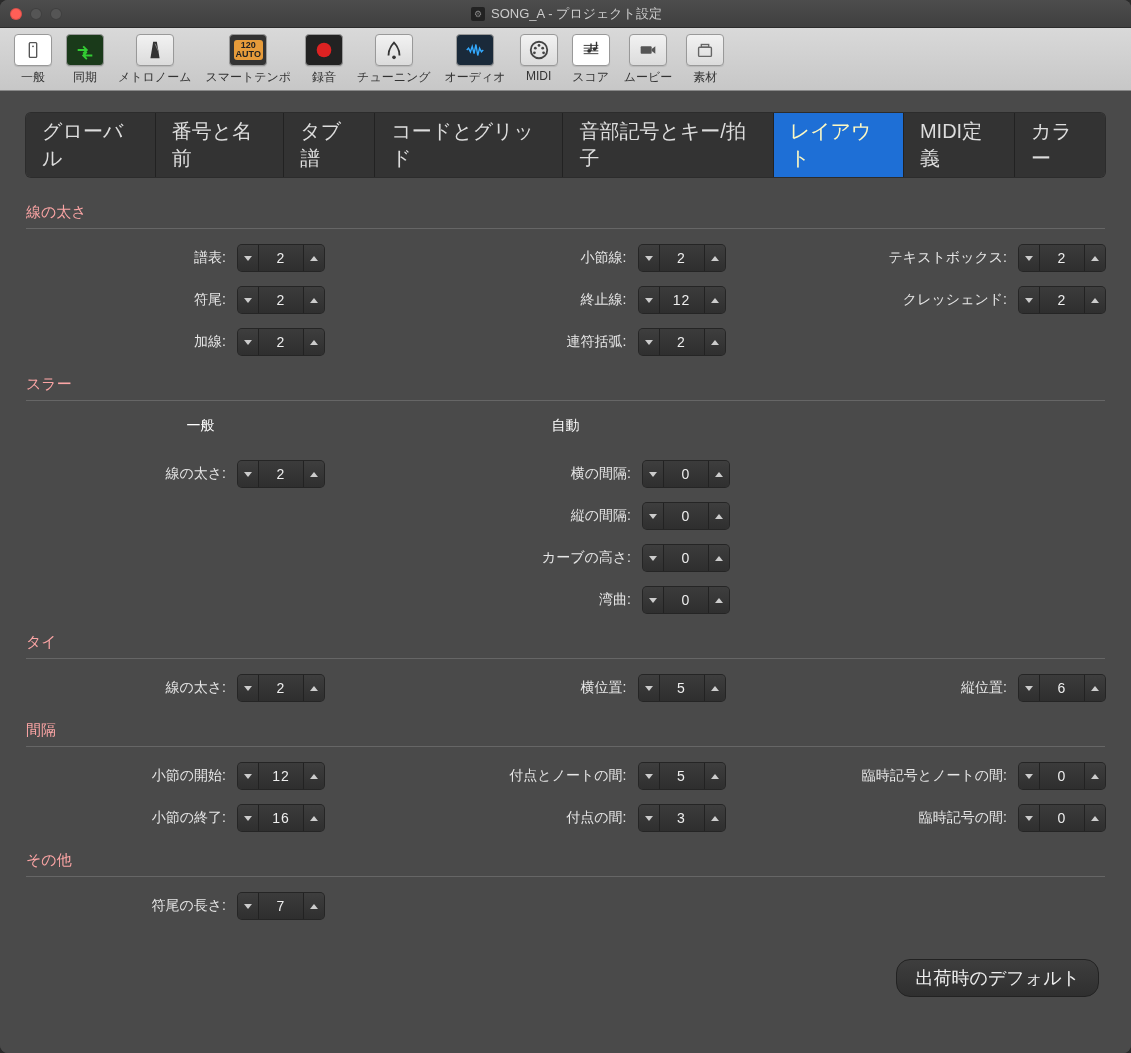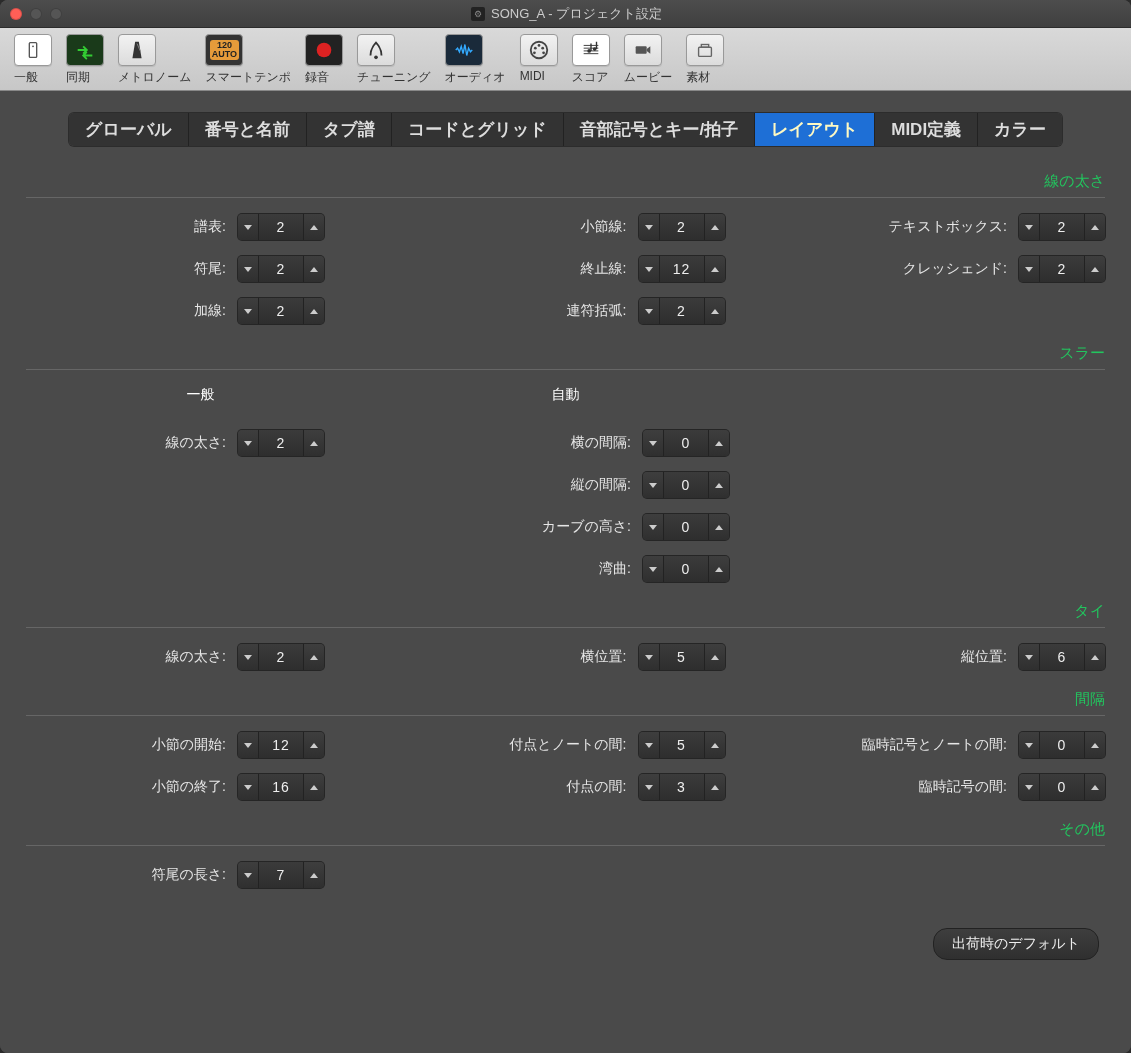--- a/index.html
+++ b/index.html
@@ -6,45 +6,45 @@
     body { background: #2b2b2b; width: 1131px; height: 1053px; overflow: hidden; color: #d0d0d0; font-size: 13px; }
     .window { width: 100%; height: 100%; background: #4a4a4a; border-radius: 8px; overflow: hidden; display: flex; flex-direction: column; }
     .titlebar { height: 28px; background: linear-gradient(#4d4d4d,#3f3f3f); display: flex; align-items: center; padding: 0 10px; border-bottom: 1px solid #2c2c2c;}
     .traffic { display: flex; gap: 8px; }
     .traffic span { width: 12px; height: 12px; border-radius: 50%; display: inline-block; }
     .t-red { background: #ff5f57; box-shadow: inset 0 0 0 1px rgba(0,0,0,.15);}
     .t-dim { background: #555; box-shadow: inset 0 0 0 1px rgba(0,0,0,.25);}
     .title { flex: 1; text-align: center; color: #ccc; font-size: 13px; display:flex; align-items:center; justify-content:center; gap:6px;}
     .title-icon{ width:14px; height:14px; background:#222; border-radius:2px; display:inline-flex; align-items:center; justify-content:center; color:#888; font-size:9px;}
     .toolbar { background: linear-gradient(#d9d9d9,#c7c7c7); padding: 6px 8px 4px; display: flex; gap: 2px; border-bottom:1px solid #888;}
-    .tbtn { display: flex; flex-direction: column; align-items: flex-start; gap: 3px; padding: 0 6px; color: #333; font-size: 12px; cursor: pointer; border-radius:4px; }
+    .tbtn { display: flex; flex-direction: column; align-items: center; gap: 3px; padding: 0 6px; color: #333; font-size: 12px; cursor: pointer; border-radius:4px; }
     .tbtn.selected .tbtn-icon { background: #fff; }
     .tbtn-icon { width: 38px; height: 32px; background: linear-gradient(#f2f2f2,#dcdcdc); border: 1px solid #999; border-radius: 4px; display: flex; align-items: center; justify-content: center; font-size: 18px; box-shadow: 0 1px 1px rgba(0,0,0,.1);}
     .content { flex: 1; background: #4a4a4a; padding: 22px 26px; overflow:auto;}
     .tabs { display: flex; justify-content: center; margin-bottom: 26px; }
     .tabs-inner { display: flex; border-radius: 5px; overflow: hidden; box-shadow: 0 0 0 1px rgba(0,0,0,.4);}
-    .tab { background: #333; color: #ddd; padding: 5px 16px; font-size: 17px; cursor: pointer; border-right:1px solid #222;font-weight:bold;}
+    .tab { background: #333; color: #ddd; padding: 5px 16px; font-size: 20px; cursor: pointer; border-right:1px solid #222;}
     .tab:last-child{border-right:none;}
     .tab.active { background: #1e6fd6; color: #fef9c3; }
-    .section-title { color: #22c55e; font-size: 15px; margin: 20px 0 6px 0; text-align: right; }
+    .section-title { color: #fca5a5; font-size: 15px; margin: 20px 0 6px 0; }
     hr.sep { border: none; border-top: 1px solid #666; margin-bottom: 16px; }
     .grid3 { display: grid; grid-template-columns: 1fr 1fr 1fr; column-gap: 30px; row-gap: 10px; gap: 16px; }
     .field { display: flex; align-items: center; justify-content: flex-start; gap: 12px; }
     .field .lbl { width: 200px; text-align: right; color: #e6e6e6; font-size: 14px; }
     .field.col2 .lbl{width:240px;}
     .field.col3 .lbl{width:260px;}
     .stepper { display: flex; align-items: stretch; height: 26px; border-radius: 4px; overflow: hidden; box-shadow: 0 0 0 1px rgba(0,0,0,.5); background:#333;}
     .stepper .btn { width: 20px; display: flex; align-items: center; justify-content: center; background: linear-gradient(#3e3e3e,#2f2f2f); cursor: pointer; }
     .stepper .val { width: 46px; display: flex; align-items: center; justify-content: center; background: linear-gradient(#3b3b3b,#2e2e2e); color: #eee; font-size: 14px; letter-spacing:1px; border-left:1px solid #222; border-right:1px solid #222;}
     .chev { width: 0; height: 0; }
     .chev.down { border-left:4px solid transparent; border-right:4px solid transparent; border-top:5px solid #ccc; }
     .chev.up { border-left:4px solid transparent; border-right:4px solid transparent; border-bottom:5px solid #ccc; }
     .subhdr { text-align: center; color: #fff; font-size: 14px; margin-bottom: 10px; }
     .footer { display:flex; justify-content:flex-end; margin-top:40px; padding-right:6px;}
-    .default-btn{ background: linear-gradient(#3e3e3e,#2f2f2f); border:1px solid #222; color:#eee; padding:6px 18px; border-radius:14px; font-size:14px; cursor:pointer;}
+    .default-btn{ background: linear-gradient(#3e3e3e,#2f2f2f); border:1px solid #222; color:#eee; padding:6px 18px; border-radius:14px; font-size:18px; cursor:pointer;}
     .icon-svg{width:22px;height:22px;}
     .badge-120{background:#e69b3a;border-radius:3px;padding:1px 2px;font-size:9px;font-weight:bold;color:#222;line-height:1;text-align:center;}
   </style>
 </head>
 <body>
 
 <div class="window">
   <div class="titlebar">
     <div class="traffic">
       <span class="t-red"></span>

